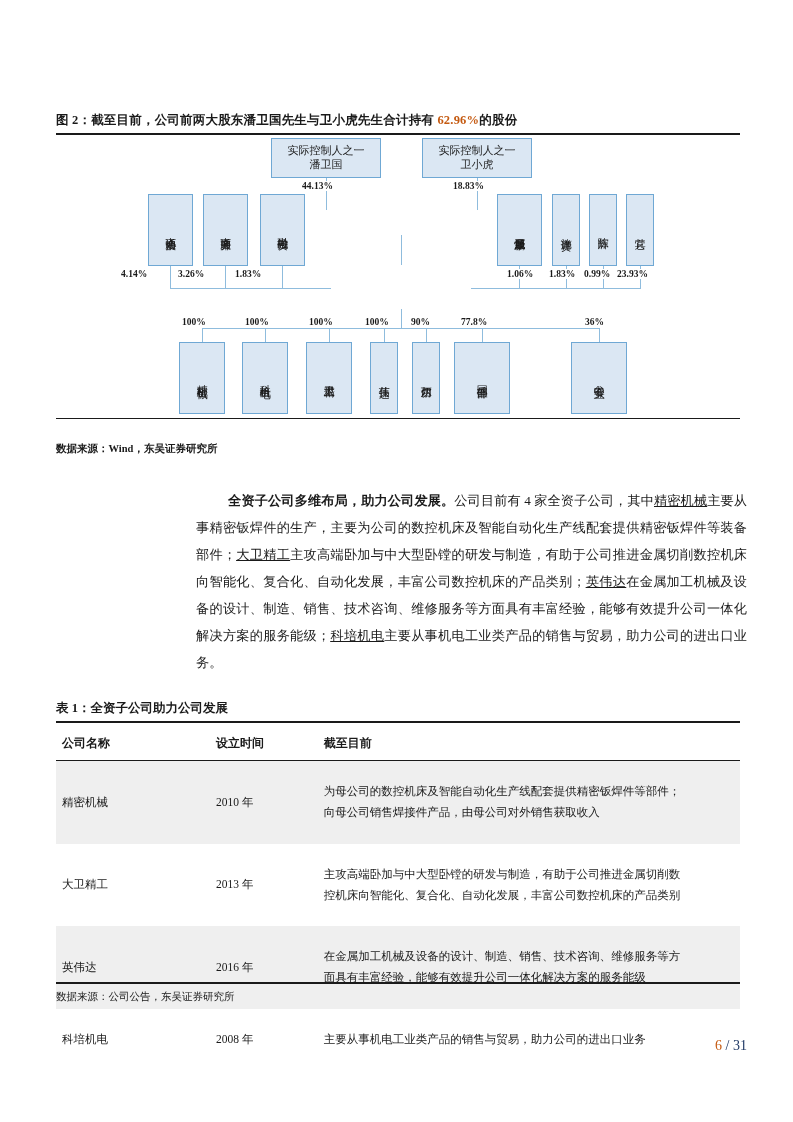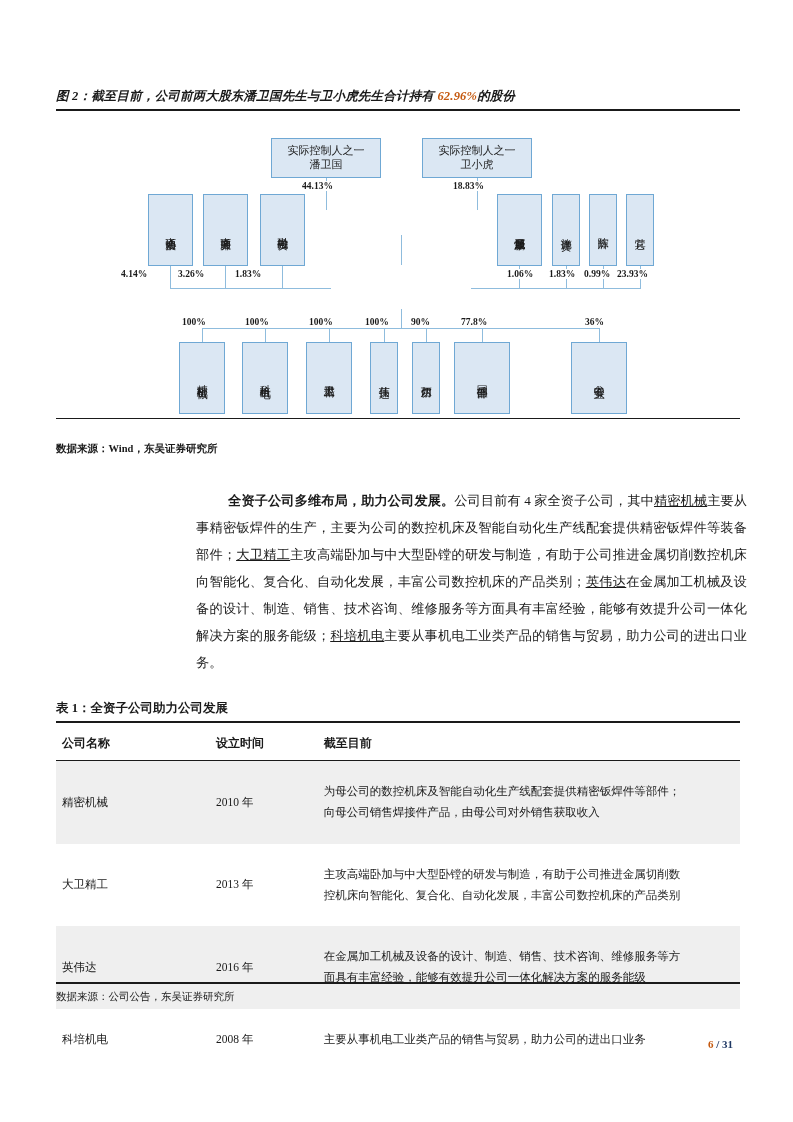--- a/index.html
+++ b/index.html
@@ -19,23 +19,22 @@
     position: absolute;
     left: 0; top: 0;
     width: 793px;
     height: 1122px;
   }
 
   
   .fig-caption-wrap {
     position: absolute;
     left: 56px;
-    top: 88px;
-    width: 684px;
-    font-style: italic;
+    top: 112px;
+    width: 684px;
   }
   .fig-caption {
     font-size: 12.5px;
     font-weight: bold;
     color: #1a1a1a;
     letter-spacing: 0.2px;
     padding-bottom: 4px;
     white-space: nowrap;
   }
   .fig-caption .pct { color: #c55a11; }
@@ -161,24 +160,24 @@
   .tbl-bottom {
     position: absolute;
     left: 56px;
     width: 684px;
     border-top: 2.5px solid #1a1a1a;
   }
 
   
   .footer {
     position: absolute;
-    right: 60px;
+    right: 46px;
     top: 1038px;
-    font-size: 11px;
-    font-weight: bold;
+    font-size: 14px;
+    font-weight: normal;
     white-space: nowrap;
   }
   .footer .pg { color: #c55a11; }
   .footer .tot { color: #1f3864; }
 </style>
 </head>
 <body>
 
 <div class="page">
 

